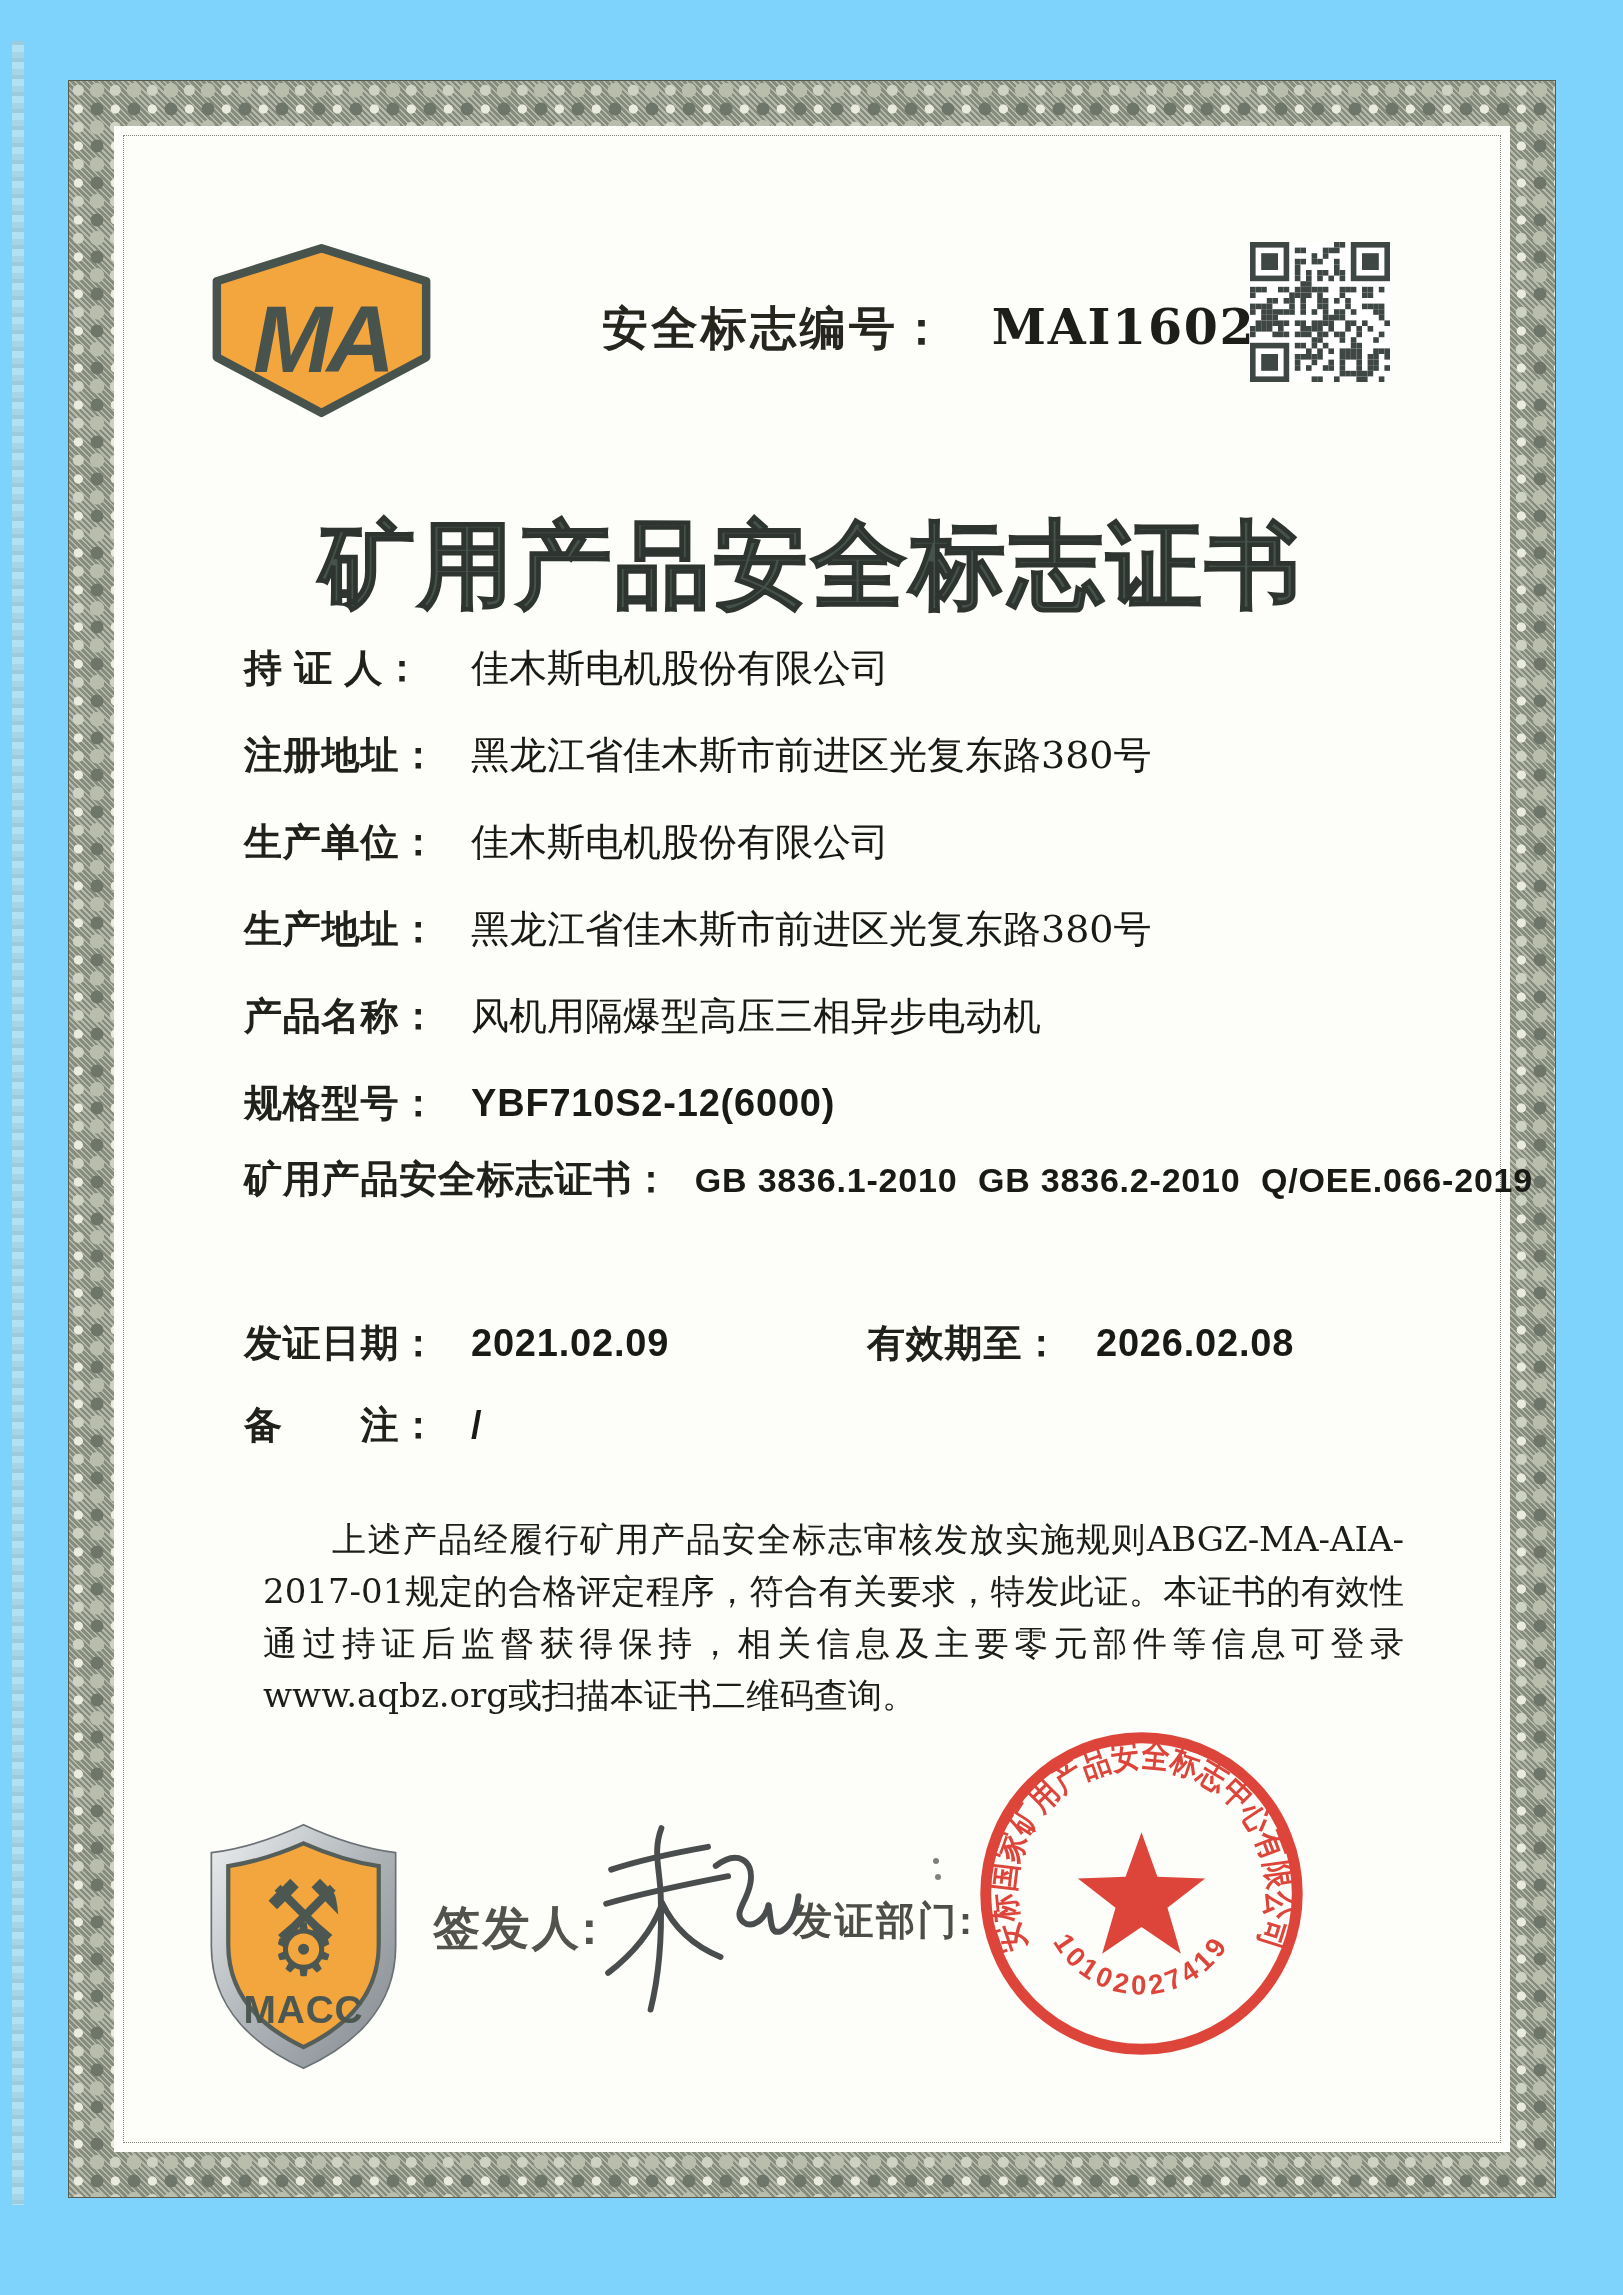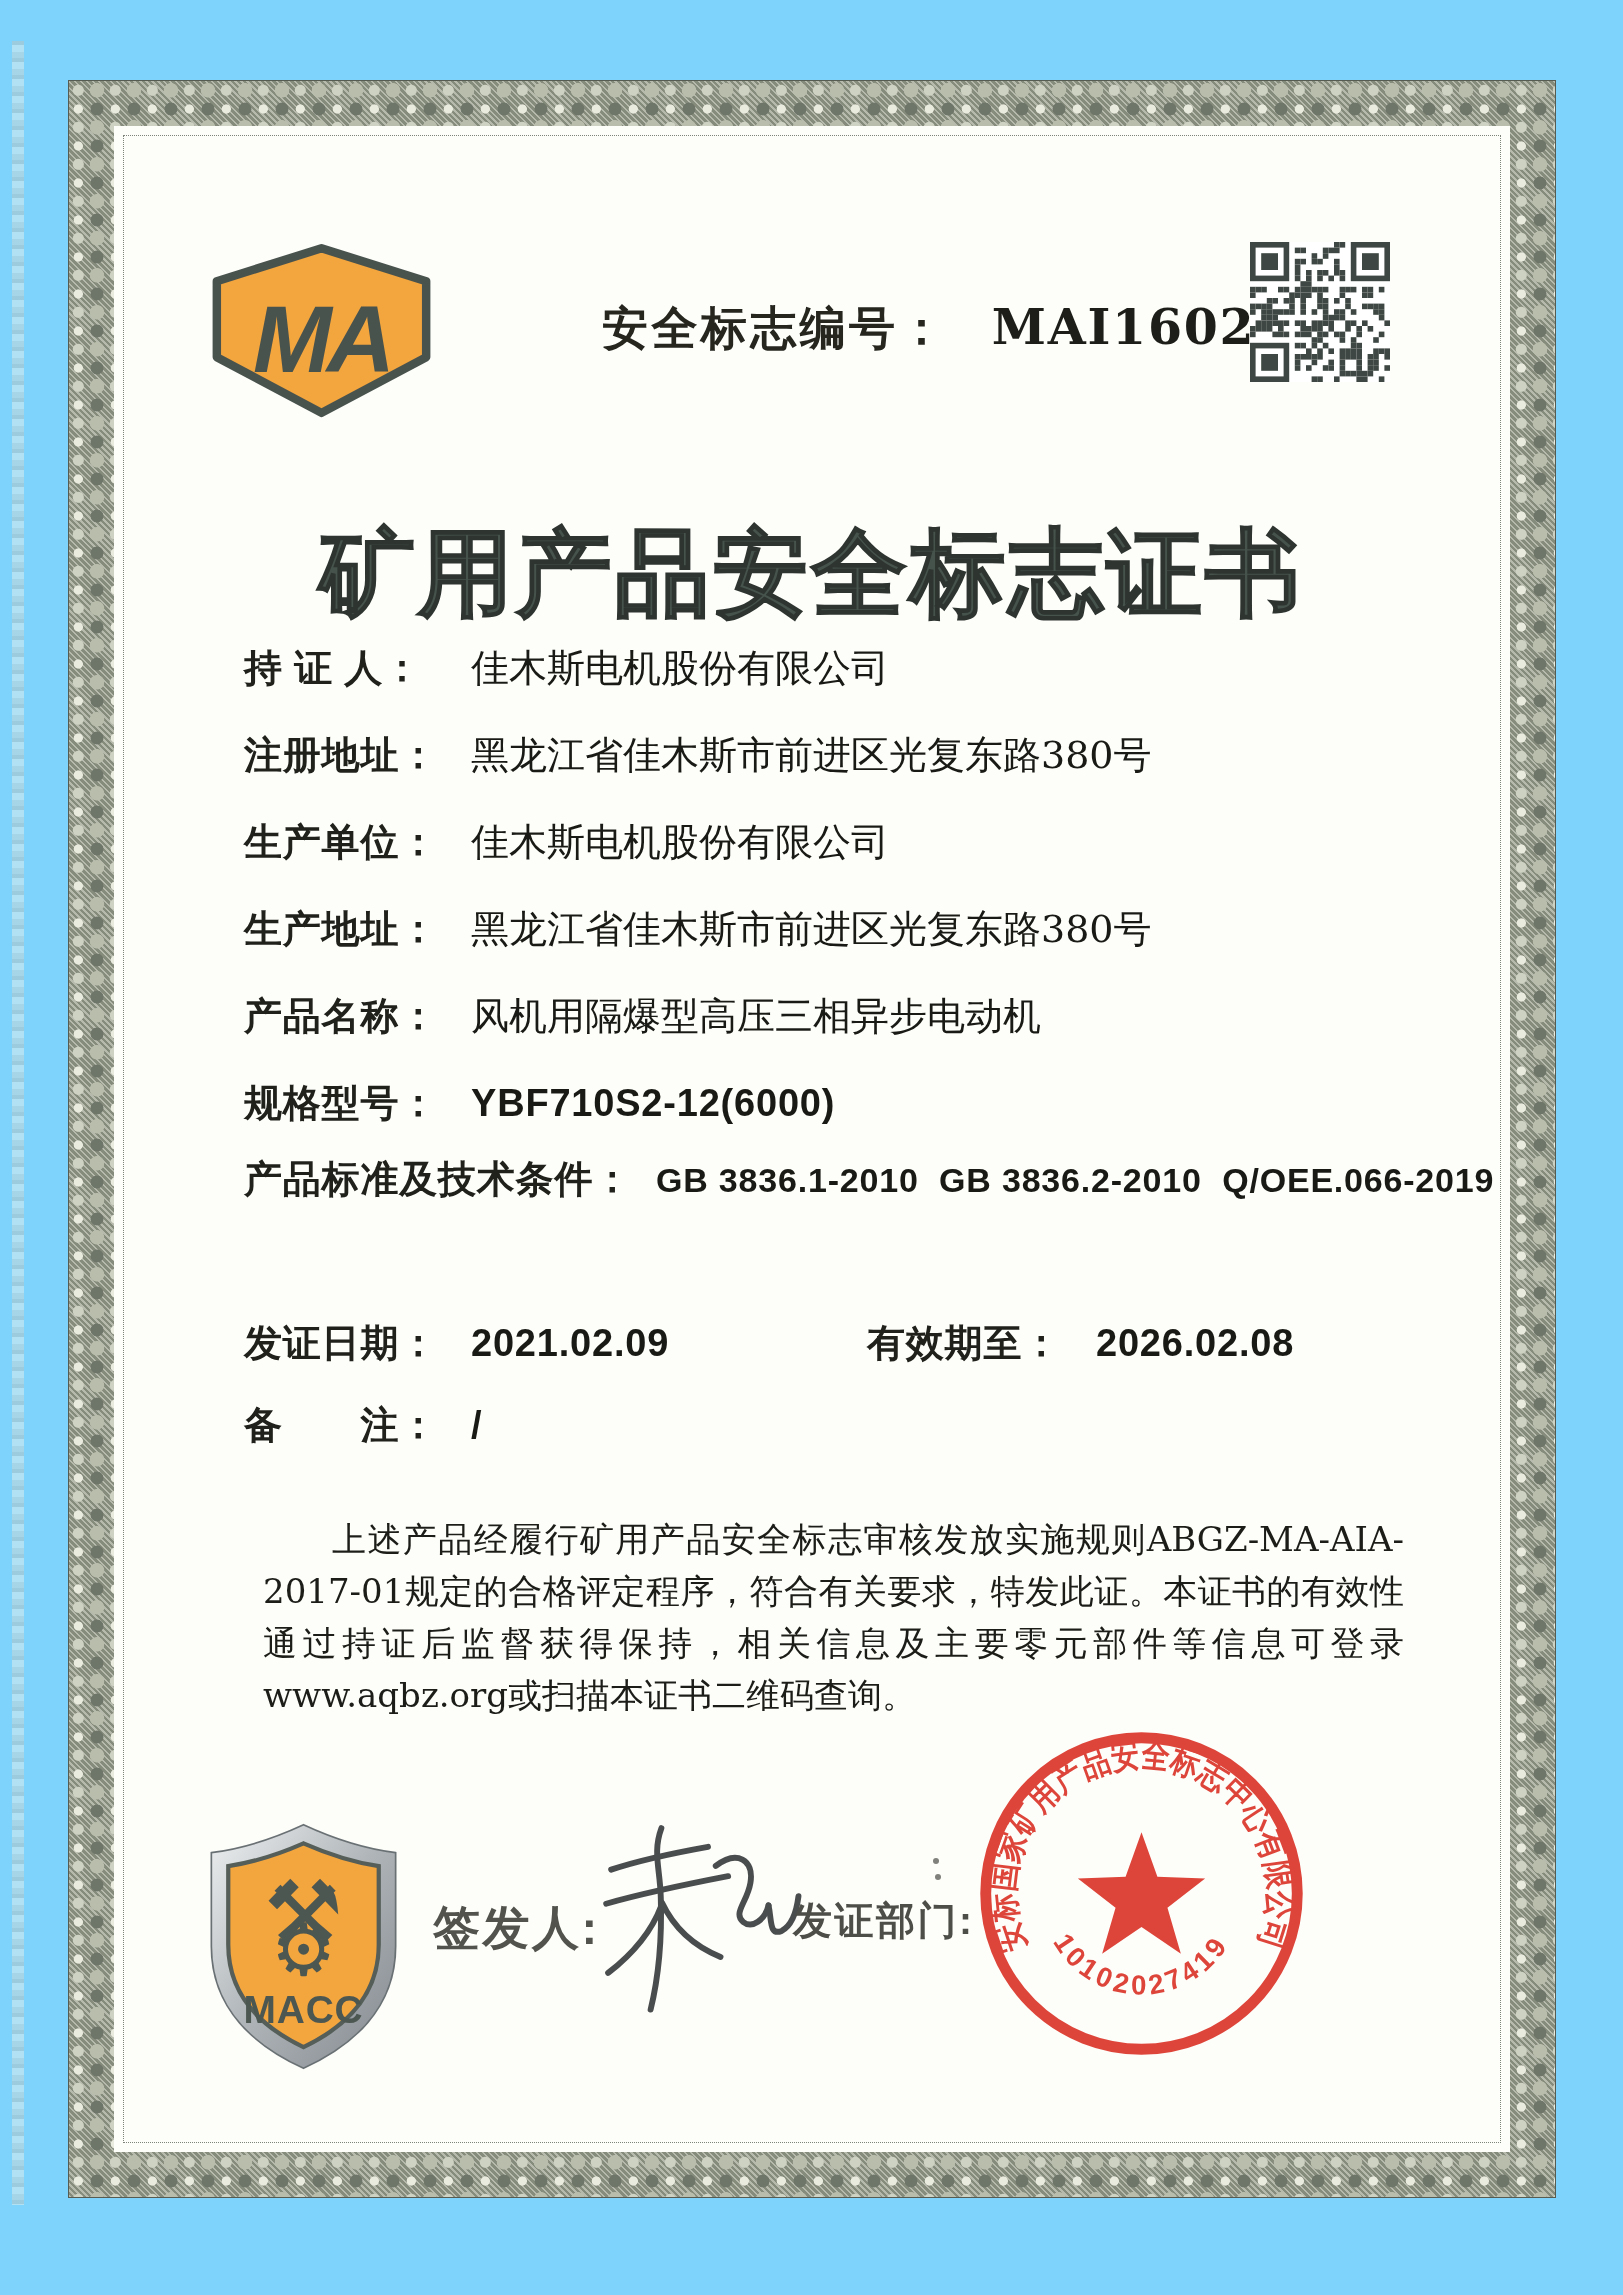--- a/index.html
+++ b/index.html
@@ -25,21 +25,21 @@
     border:1.7px dotted #7d8378;}
   
   .ma-badge{position:absolute;left:205px;top:244px;width:233px;height:174px;}
   
   .markno{position:absolute;left:602px;top:298px;display:flex;align-items:baseline;gap:44px;}
   .markno .lab{font-size:46px;font-weight:700;color:#26261f;letter-spacing:3.4px;}
   .markno .num{font-family:"DejaVu Serif",serif;font-size:49px;font-weight:700;color:#1d1d19;letter-spacing:1.7px;}
   
   .qr{position:absolute;left:1250px;top:242px;width:140px;height:140px;background:#fff;}
   
-  .title{position:absolute;left:0;right:0;top:499px;text-align:center;margin:12px;
+  .title{position:absolute;left:0;right:0;top:499px;text-align:center;margin:4px;
     font-family:"DejaVu Serif",serif;font-size:95px;font-weight:700;color:#46524c;
     letter-spacing:3.4px;-webkit-text-stroke:1.7px #2e3530;}
   
   .row{position:absolute;left:244px;width:1201px;height:52px;display:flex;align-items:baseline;}
   .row .lbl{width:227px;flex:0 0 auto;font-weight:700;font-size:38px;color:#21211c;
     letter-spacing:0.8px;white-space:pre;}
   .row .val{font-family:"DejaVu Serif",serif;font-size:38px;color:#191915;white-space:pre;}
   .row .num{font-family:"Liberation Sans",sans-serif;font-weight:700;letter-spacing:0.8px;}
   .row.wide .lbl{width:auto;margin-right:24px;}
   .row.wide .val{font-size:34px;padding-top:3.4px;}
@@ -316,21 +316,21 @@
   </div>
   <div class="row" style="top:991px">
     <span class="lbl">产品名称：</span>
     <span class="val">风机用隔爆型高压三相异步电动机</span>
   </div>
   <div class="row" style="top:1078px">
     <span class="lbl">规格型号：</span>
     <span class="val num">YBF710S2-12(6000)</span>
   </div>
   <div class="row wide" style="top:1154px">
-    <span class="lbl">产品标准及技术条件：</span>
+    <span class="lbl">矿用产品安全标志证书：</span>
     <span class="val num">GB 3836.1-2010  GB 3836.2-2010  Q/OEE.066-2019</span>
   </div>
   <div class="row" style="top:1318px">
     <span class="lbl">发证日期：</span>
     <span class="val num v9">2021.02.09</span>
     <span class="lbl l9b">有效期至：</span>
     <span class="val num v9b">2026.02.08</span>
   </div>
   <div class="row" style="top:1400px">
     <span class="lbl">备　　注：</span>

